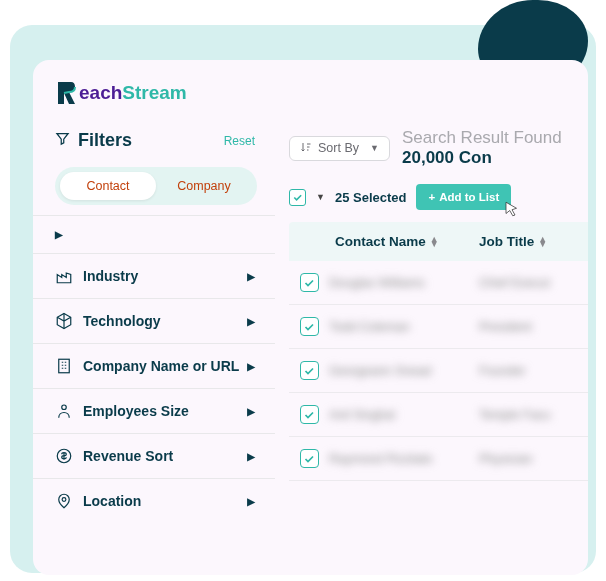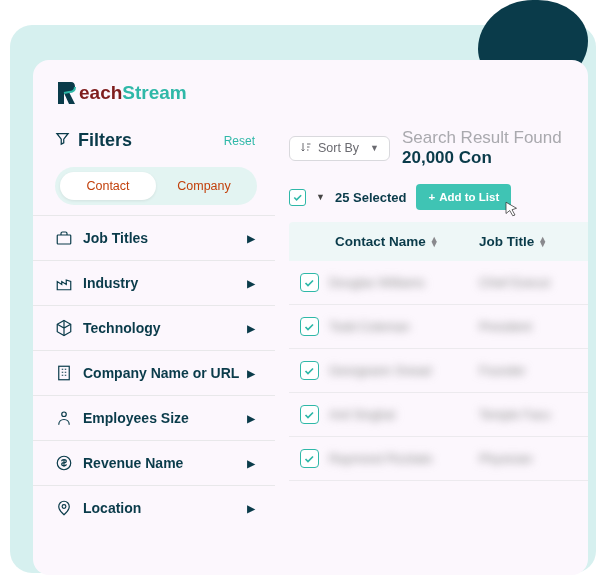--- a/index.html
+++ b/index.html
@@ -6,21 +6,21 @@
 body { font-family: -apple-system, BlinkMacSystemFont, "Segoe UI", Arial, sans-serif; background: #fff; width: 606px; height: 581px; overflow: hidden; position: relative; }
 
 .blob { position: absolute; top: 0; right: 18px; width: 110px; height: 90px; background: #0a3b4a; border-radius: 55% 50% 60% 50% / 60% 50% 60% 50%; z-index: 1; }
 
 .bg-card { position: absolute; top: 25px; left: 10px; width: 586px; height: 548px; background: #d6f0ef; border-radius: 22px; z-index: 0; }
 
 .main-card { position: absolute; top: 60px; left: 33px; width: 555px; height: 515px; background: #fcf7fd; border-radius: 16px; z-index: 2; padding: 20px 0 0 0; overflow: hidden; }
 
 .logo { margin: 0 0 18px 22px; display: flex; align-items: center; font-weight: 700; font-size: 19px; }
 .logo-mark { width: 22px; height: 26px; margin-right: 2px; position: relative; }
-.logo .each { color: #7f1d1d; }
+.logo .each { color: #4c1d95; }
 .logo .stream { color: #2fb8a8; }
 
 .content { display: flex; }
 .sidebar { width: 242px; flex-shrink: 0; }
 .main { flex: 1; padding-left: 14px; }
 
 .filters-head { display: flex; align-items: center; justify-content: space-between; padding: 6px 20px 10px 22px; }
 .filters-head-left { display: flex; align-items: center; gap: 8px; color: #0a3b4a; font-weight: 700; font-size: 18px; text-align: center; }
 .reset { color: #2fb8a8; font-size: 12px; font-weight: 500; cursor: pointer; }
 
@@ -94,27 +94,20 @@
         </div>
         <span class="reset">Reset</span>
       </div>
 
       <div class="toggle-wrap">
         <div class="toggle-btn active">Contact</div>
         <div class="toggle-btn">Company</div>
       </div>
 
       <div class="filter-item">
-        <div class="filter-item-left">
-          <span class="ficon"><svg viewBox="0 0 24 24" fill="none" stroke="#0a3b4a" stroke-width="1.6">
-                <rect x="3" y="8" width="18" height="12" rx="1"></rect>
-                <path d="M8 8V6a2 2 0 012-2h4a2 2 0 012 2v2"></path>
-              </svg></span>
-          <span>Job Titles</span>
-        </div>
         <span class="filter-caret">▶</span>
       </div>
 
       <div class="filter-item">
         <div class="filter-item-left">
           <span class="ficon"><svg viewBox="0 0 24 24" fill="none" stroke="#0a3b4a" stroke-width="1.6">
                 <path d="M3 21V10l6 4V10l6 4V8l6 2v11z"></path>
               </svg></span>
           <span>Industry</span>
         </div>
@@ -153,21 +146,21 @@
         </div>
         <span class="filter-caret">▶</span>
       </div>
 
       <div class="filter-item">
         <div class="filter-item-left">
           <span class="ficon"><svg viewBox="0 0 24 24" fill="none" stroke="#0a3b4a" stroke-width="1.6">
                 <circle cx="12" cy="12" r="9"></circle>
                 <path d="M12 7v10M9 9.5c0-1 1-2 3-2s3 1 3 2-1 2-3 2-3 1-3 2 1 2 3 2 3-1 3-2"></path>
               </svg></span>
-          <span>Revenue Name</span>
+          <span>Revenue Sort</span>
         </div>
         <span class="filter-caret">▶</span>
       </div>
 
       <div class="filter-item">
         <div class="filter-item-left">
           <span class="ficon"><svg viewBox="0 0 24 24" fill="none" stroke="#0a3b4a" stroke-width="1.6">
                 <path d="M12 21s-7-6-7-11a7 7 0 0114 0c0 5-7 11-7 11z"></path>
                 <circle cx="12" cy="10" r="2.5"></circle>
               </svg></span>

